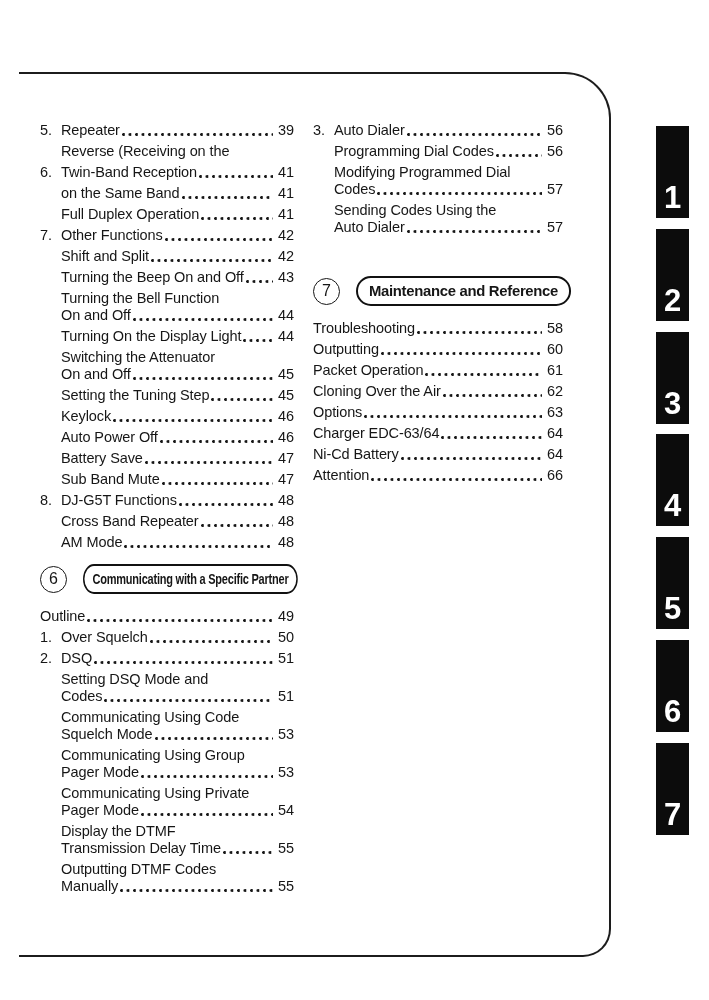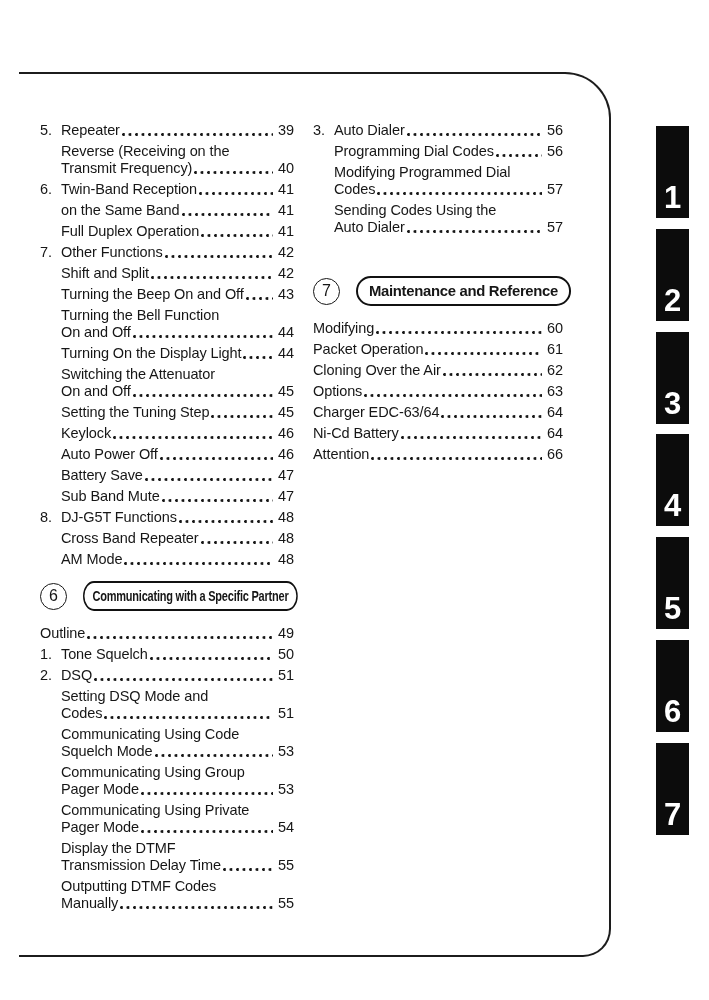--- a/index.html
+++ b/index.html
@@ -64,26 +64,20 @@
         <span class="txt">Repeater</span>
         <span class="dots"></span>
         <span class="pg">39</span>
       </div>
     </div>
     <div class="entry">
       <div class="line">
         <span class="num"></span>
         <span class="txt">Reverse (Receiving on the</span>
       </div>
-      <div class="line">
-        <span class="num"></span>
-        <span class="txt">Transmit Frequency)</span>
-        <span class="dots"></span>
-        <span class="pg">40</span>
-      </div>
     </div>
     <div class="entry">
       <div class="line">
         <span class="num">6.</span>
         <span class="txt">Twin-Band Reception</span>
         <span class="dots"></span>
         <span class="pg">41</span>
       </div>
     </div>
     <div class="entry">
@@ -229,21 +223,21 @@
     <div class="entry">
       <div class="line">
         <span class="txt">Outline</span>
         <span class="dots"></span>
         <span class="pg">49</span>
       </div>
     </div>
     <div class="entry">
       <div class="line">
         <span class="num">1.</span>
-        <span class="txt">Tone Squelch</span>
+        <span class="txt">Over Squelch</span>
         <span class="dots"></span>
         <span class="pg">50</span>
       </div>
     </div>
     <div class="entry">
       <div class="line">
         <span class="num">2.</span>
         <span class="txt">DSQ</span>
         <span class="dots"></span>
         <span class="pg">51</span>
@@ -362,21 +356,28 @@
         <span class="dots"></span>
         <span class="pg">57</span>
       </div>
     </div>
     <div class="section-head">
       <span class="circ">7</span>
       <span class="pill" style="transform: scaleX(0.991); transform-origin: left center;"><span class="pill-text">Maintenance and Reference</span></span>
     </div>
     <div class="entry">
       <div class="line">
-        <span class="txt">Modifying</span>
+        <span class="txt">Troubleshooting</span>
+        <span class="dots"></span>
+        <span class="pg">58</span>
+      </div>
+    </div>
+    <div class="entry">
+      <div class="line">
+        <span class="txt">Outputting</span>
         <span class="dots"></span>
         <span class="pg">60</span>
       </div>
     </div>
     <div class="entry">
       <div class="line">
         <span class="txt">Packet Operation</span>
         <span class="dots"></span>
         <span class="pg">61</span>
       </div>

